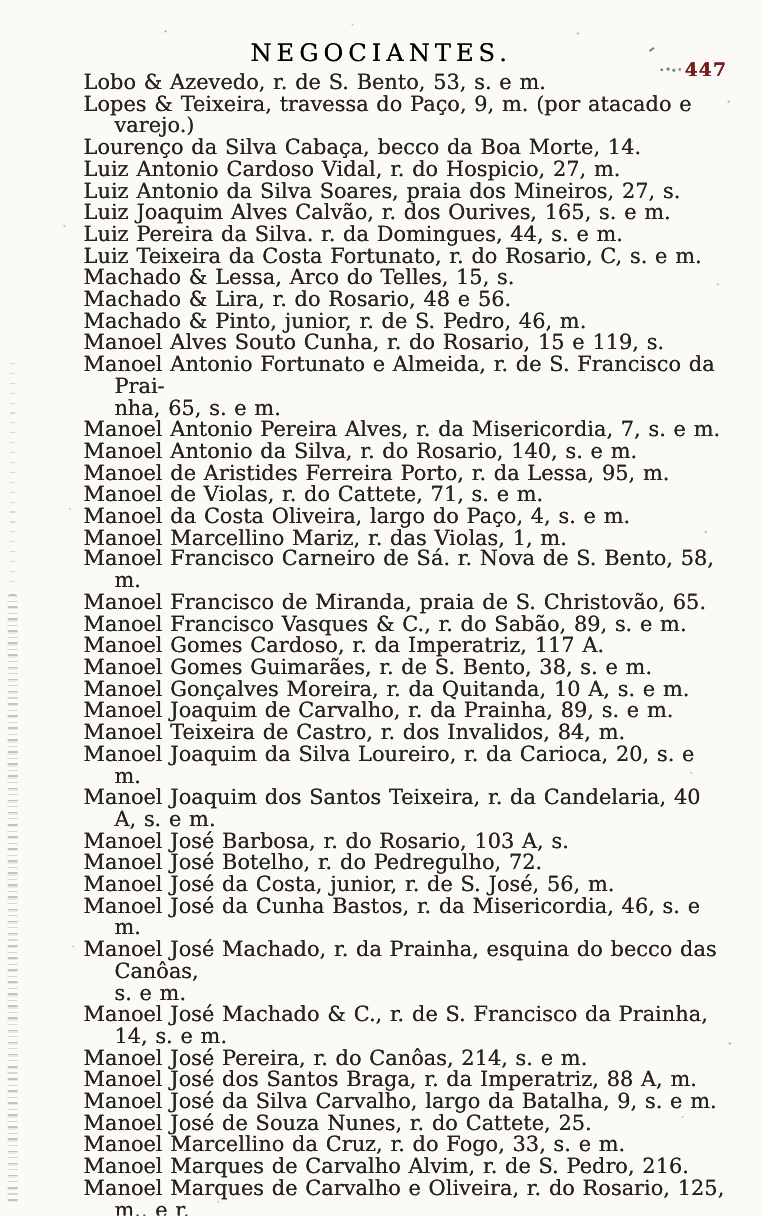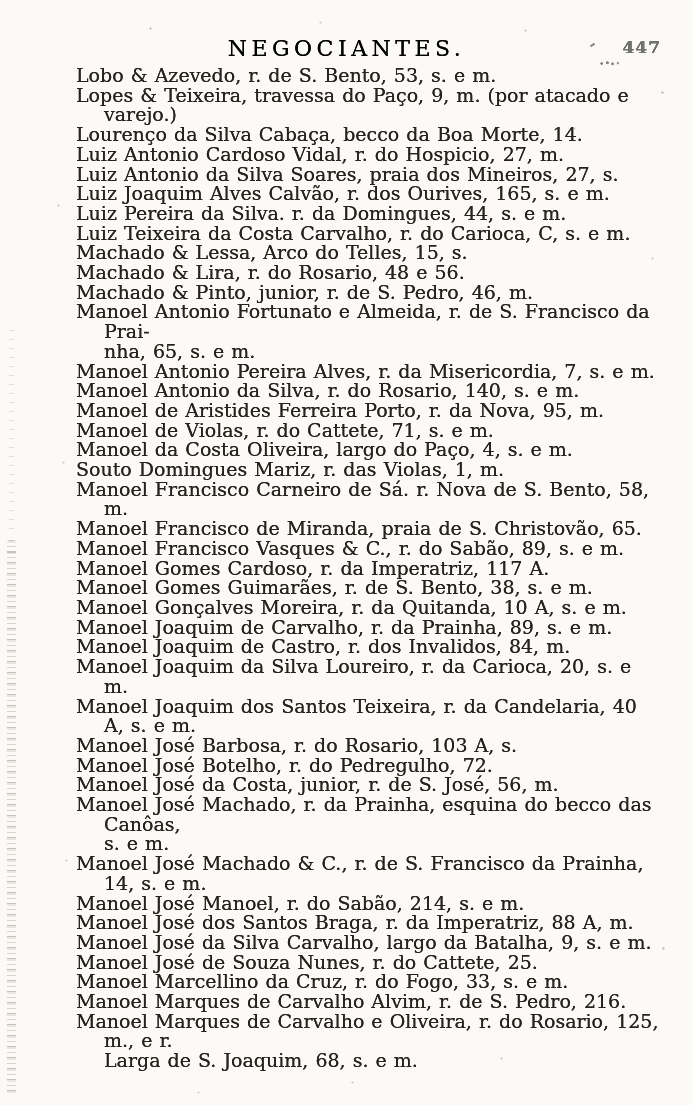--- a/index.html
+++ b/index.html
@@ -34,25 +34,25 @@
     text-align: center;
     font-size: 22px;
     font-weight: normal;
     letter-spacing: 4.5px;
     color: #000000;
     text-shadow: 0 0 0.5px #1d1a16;
   }
   .page-number {
     position: absolute;
     right: 32px;
-    top: 1px;
+    top: 18px;
     font-size: 17px;
     font-weight: bold;
     letter-spacing: 1px;
-    color: #737373;
+    color: #7f1d1d;
     text-shadow: 0 0 0.5px #1d1a16;
   }
   .page-number-tick {
     position: absolute;
     right: 98px;
     top: 8px;
     width: 5px;
     height: 2px;
     background: #5a544c;
     transform: rotate(-35deg);
@@ -158,49 +158,51 @@
   </div>
 
   <div class="entries">
       <div class="entry">Lobo &amp; Azevedo, r. de S. Bento, 53, s. e m.</div>
       <div class="entry">Lopes &amp; Teixeira, travessa do Paço, 9, m. (por atacado e varejo.)</div>
       <div class="entry">Lourenço da Silva Cabaça, becco da Boa Morte, 14.</div>
       <div class="entry">Luiz Antonio Cardoso Vidal, r. do Hospicio, 27, m.</div>
       <div class="entry">Luiz Antonio da Silva Soares, praia dos Mineiros, 27, s.</div>
       <div class="entry">Luiz Joaquim Alves Calvão, r. dos Ourives, 165, s. e m.</div>
       <div class="entry">Luiz Pereira da Silva. r. da Domingues, 44, s. e m.</div>
-      <div class="entry">Luiz Teixeira da Costa Carvalho, r. do Carioca, C, s. e m.</div>
+      <div class="entry">Luiz Teixeira da Costa Fortunato, r. do Rosario, C, s. e m.</div>
       <div class="entry">Machado &amp; Lessa, Arco do Telles, 15, s.</div>
       <div class="entry">Machado &amp; Lira, r. do Rosario, 48 e 56.</div>
       <div class="entry">Machado &amp; Pinto, junior, r. de S. Pedro, 46, m.</div>
+      <div class="entry">Manoel Alves Souto Cunha, r. do Rosario, 15 e 119, s.</div>
       <div class="entry">Manoel Antonio Fortunato e Almeida, r. de S. Francisco da Prai-
 nha, 65, s. e m.</div>
       <div class="entry">Manoel Antonio Pereira Alves, r. da Misericordia, 7, s. e m.</div>
       <div class="entry">Manoel Antonio da Silva, r. do Rosario, 140, s. e m.</div>
-      <div class="entry">Manoel de Aristides Ferreira Porto, r. da Nova, 95, m.</div>
+      <div class="entry">Manoel de Aristides Ferreira Porto, r. da Lessa, 95, m.</div>
       <div class="entry">Manoel de Violas, r. do Cattete, 71, s. e m.</div>
       <div class="entry">Manoel da Costa Oliveira, largo do Paço, 4, s. e m.</div>
-      <div class="entry">Souto Domingues Mariz, r. das Violas, 1, m.</div>
+      <div class="entry">Manoel Marcellino Mariz, r. das Violas, 1, m.</div>
       <div class="entry">Manoel Francisco Carneiro de Sá. r. Nova de S. Bento, 58, m.</div>
       <div class="entry">Manoel Francisco de Miranda, praia de S. Christovão, 65.</div>
       <div class="entry">Manoel Francisco Vasques &amp; C., r. do Sabão, 89, s. e m.</div>
       <div class="entry">Manoel Gomes Cardoso, r. da Imperatriz, 117 A.</div>
       <div class="entry">Manoel Gomes Guimarães, r. de S. Bento, 38, s. e m.</div>
       <div class="entry">Manoel Gonçalves Moreira, r. da Quitanda, 10 A, s. e m.</div>
       <div class="entry">Manoel Joaquim de Carvalho, r. da Prainha, 89, s. e m.</div>
-      <div class="entry">Manoel Joaquim de Castro, r. dos Invalidos, 84, m.</div>
+      <div class="entry">Manoel Teixeira de Castro, r. dos Invalidos, 84, m.</div>
       <div class="entry">Manoel Joaquim da Silva Loureiro, r. da Carioca, 20, s. e m.</div>
       <div class="entry">Manoel Joaquim dos Santos Teixeira, r. da Candelaria, 40 A, s. e m.</div>
       <div class="entry">Manoel José Barbosa, r. do Rosario, 103 A, s.</div>
       <div class="entry">Manoel José Botelho, r. do Pedregulho, 72.</div>
       <div class="entry">Manoel José da Costa, junior, r. de S. José, 56, m.</div>
+      <div class="entry">Manoel José da Cunha Bastos, r. da Misericordia, 46, s. e m.</div>
       <div class="entry">Manoel José Machado, r. da Prainha, esquina do becco das Canôas,
 s. e m.</div>
       <div class="entry">Manoel José Machado &amp; C., r. de S. Francisco da Prainha, 14, s. e m.</div>
-      <div class="entry">Manoel José Manoel, r. do Sabão, 214, s. e m.</div>
+      <div class="entry">Manoel José Pereira, r. do Canôas, 214, s. e m.</div>
       <div class="entry">Manoel José dos Santos Braga, r. da Imperatriz, 88 A, m.</div>
       <div class="entry">Manoel José da Silva Carvalho, largo da Batalha, 9, s. e m.</div>
       <div class="entry">Manoel José de Souza Nunes, r. do Cattete, 25.</div>
       <div class="entry">Manoel Marcellino da Cruz, r. do Fogo, 33, s. e m.</div>
       <div class="entry">Manoel Marques de Carvalho Alvim, r. de S. Pedro, 216.</div>
       <div class="entry">Manoel Marques de Carvalho e Oliveira, r. do Rosario, 125, m., e r.
 Larga de S. Joaquim, 68, s. e m.</div>
     </div>
 
   <div class="bleed-strip-upper"></div>

